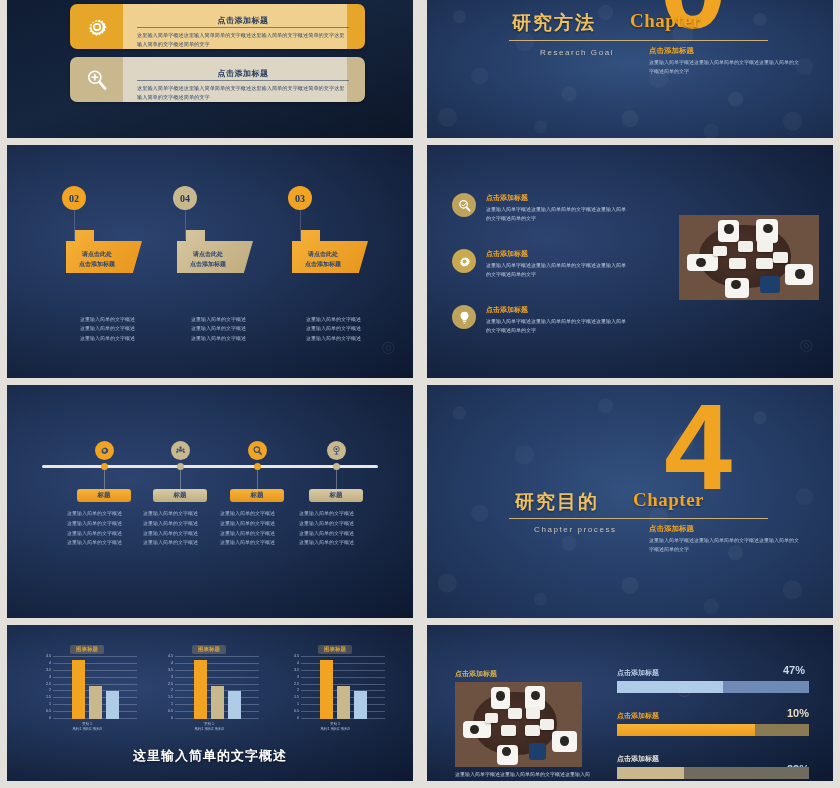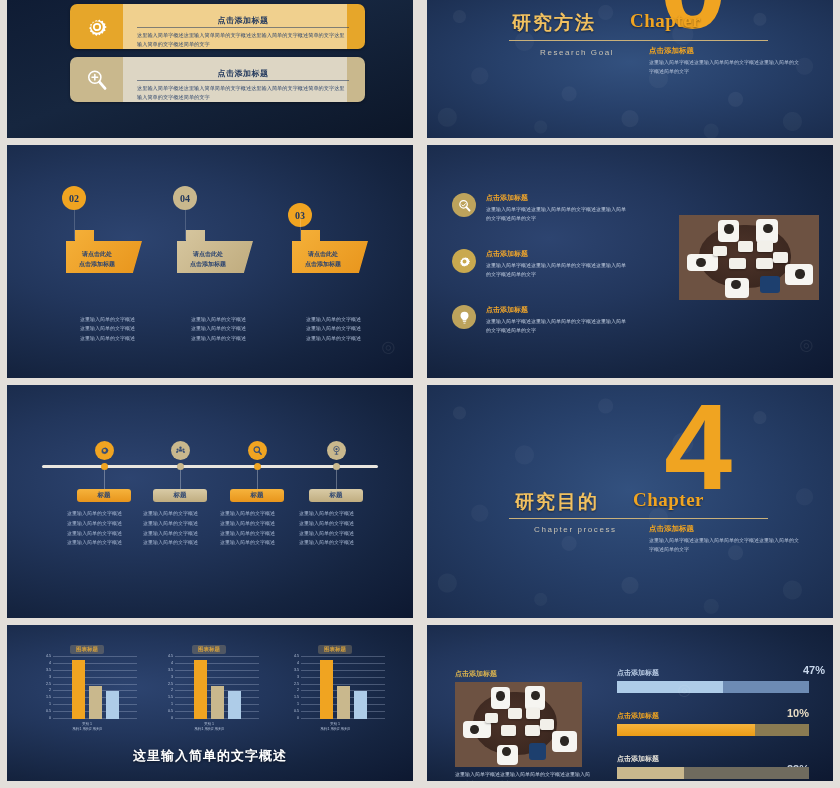--- a/index.html
+++ b/index.html
@@ -241,21 +241,21 @@
       <div class="s3-flag" style="left:170px; top:85px; background:linear-gradient(135deg,#d7c7a0 0%, #bfab7d 100%);">
         <div class="l1">请点击此处</div>
         <div class="l2">点击添加标题</div>
       </div>
       <div class="s3-lines" style="left:184px; top:170px;">
         <div>这里输入简单的文字概述</div>
         <div>这里输入简单的文字概述</div>
         <div>这里输入简单的文字概述</div>
       </div>
 
-      <div class="s3-badge" style="left:281px; top:58px; background:#f0a421;">03</div>
+      <div class="s3-badge" style="left:281px; top:41px; background:#f0a421;">03</div>
       <div class="s3-stem" style="left:293px; top:65px; height:30px;"></div>
       <div class="s3-flag" style="left:285px; top:85px; background:linear-gradient(135deg,#f5b13a 0%, #e8951c 100%);">
         <div class="l1">请点击此处</div>
         <div class="l2">点击添加标题</div>
       </div>
       <div class="s3-lines" style="left:299px; top:170px;">
         <div>这里输入简单的文字概述</div>
         <div>这里输入简单的文字概述</div>
         <div>这里输入简单的文字概述</div>
       </div>
@@ -563,21 +563,21 @@
         <div class="pp" style="left:42%;  top:30%; width:11%; height:13%;"></div>
         <div class="pp" style="left:56%;  top:30%; width:11%; height:13%;"></div>
         <div class="pp" style="left:36%;  top:50%; width:12%; height:14%;"></div>
         <div class="pp" style="left:55%;  top:50%; width:12%; height:14%;"></div>
         <div class="pp" style="left:24%;  top:36%; width:10%; height:12%;"></div>
         <div class="pp" style="left:67%;  top:44%; width:11%; height:13%;"></div>
       </div>
       <div class="s8-ph-p" style="left:28px; top:145px; width:135px;">这里输入简单字概述这里输入简单简单的文字概述这里输入简单的文字概述简单的文字</div>
 
       <div class="s8-h" style="left:190px; top:43px; color:#b9cbe4;">点击添加标题</div>
-      <div class="s8-pct" style="right:8px; top:39px; width:50px; color:#c9d8ec;">47%</div>
+      <div class="s8-pct" style="right:28px; top:39px; width:50px; color:#c9d8ec;">47%</div>
       <div class="s8-track" style="left:190px; right:24px; top:56px; background:#6d8bb4;">
         <div class="s8-fill" style="width:55%; background:#aecce8;"></div>
       </div>
 
       <div class="s8-h" style="left:190px; top:86px; color:#f0a421;">点击添加标题</div>
       <div class="s8-pct" style="right:24px; top:82px; width:50px; color:#e8dcc4;">10%</div>
       <div class="s8-track" style="left:190px; right:24px; top:99px; background:#8a7b52;">
         <div class="s8-fill" style="width:72%; background:linear-gradient(180deg,#f5b33c,#eb9c16);"></div>
       </div>
 

